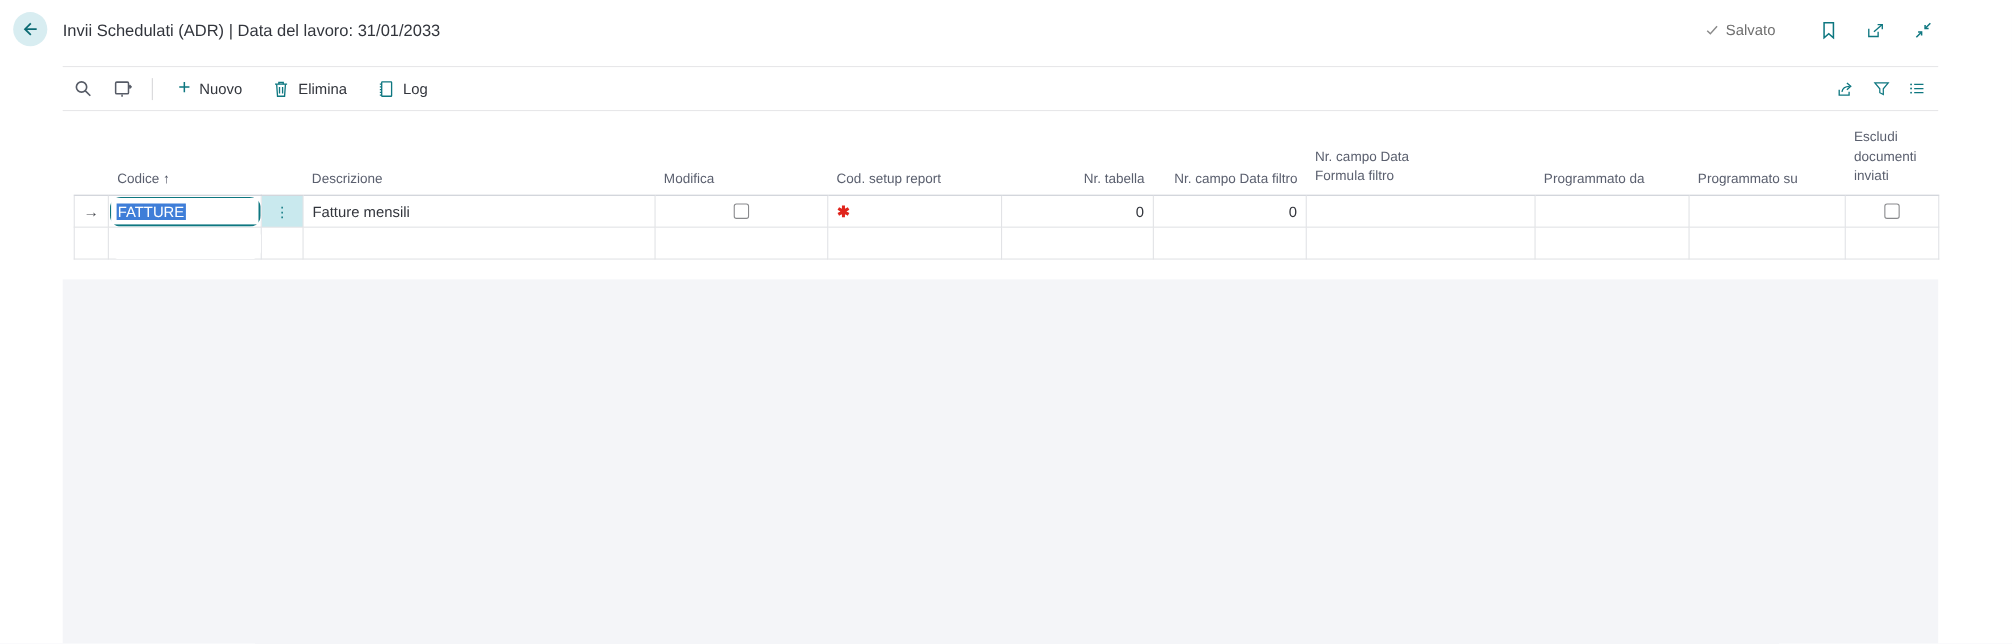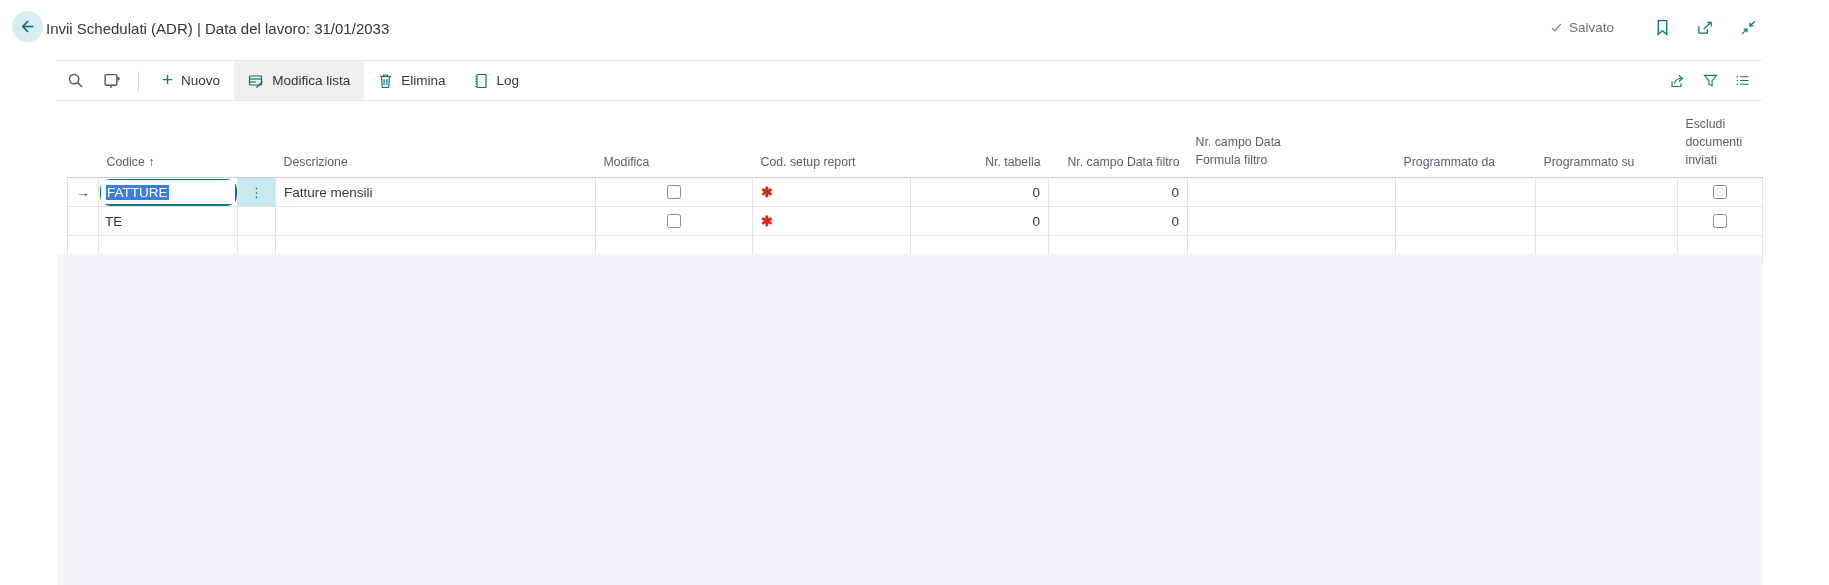--- a/index.html
+++ b/index.html
@@ -10,21 +10,21 @@
   }
   *{box-sizing:border-box;}
   html,body{margin:0;padding:0;}
   body{
     width:1829px;height:585px;position:relative;overflow:hidden;background:#fff;
     font-family:"Liberation Sans", sans-serif;color:var(--text);
   }
   
   .back-btn{position:absolute;left:12px;top:11px;width:31px;height:31px;border-radius:50%;
     background:var(--back-bg);display:flex;align-items:center;justify-content:center;cursor:pointer;}
-  .page-title{position:absolute;left:46px;top:20px;font-size:15px;color:var(--text);white-space:nowrap;}
+  .page-title{position:absolute;left:57px;top:20px;font-size:15px;color:var(--text);white-space:nowrap;}
   .title-right{position:absolute;top:19px;right:72px;display:flex;align-items:center;}
   .saved{display:flex;align-items:center;gap:6px;color:var(--saved);font-size:13.5px;margin-right:40px;}
   .tr-icon{width:17px;height:17px;margin-left:26px;display:flex;align-items:center;justify-content:center;cursor:pointer;}
   svg{display:block;}
   
   .toolbar{position:absolute;left:57px;top:60px;width:1705px;height:41px;
     border-top:1px solid #e7e7e9;border-bottom:1px solid #e7e7e9;
     display:flex;align-items:center;font-size:13.5px;}
   .tb-iconbtn{width:36px;height:100%;display:flex;align-items:center;justify-content:center;cursor:pointer;}
   .tb-sep{width:1px;height:20px;background:#d8d8da;margin:0 9px;}
@@ -118,31 +118,20 @@
       <path d="M7.5 13 V15"></path>
     </svg>
   </div>
   <div class="tb-sep"></div>
 
   <div class="action">
     <span class="plus-glyph">+</span>
     <span>Nuovo</span>
   </div>
 
-  <div class="action active">
-    <span>
-      <svg width="16" height="16" viewBox="0 0 16 16" fill="none" stroke="#0e7780" stroke-width="1.2">
-        <rect x="1.5" y="3" width="12" height="9" rx="0.5"></rect>
-        <path d="M1.5 6 H13.5"></path>
-          <path d="M1.5 9 H8"></path>
-        <path d="M8.5 13.5 L14 8 L15 9 L9.5 14.5 L8 15 Z" fill="#0e7780" stroke="none"></path>
-      </svg>
-    </span>
-    <span>Modifica lista</span>
-  </div>
 
   <div class="action">
     <span>
       <svg width="15" height="16" viewBox="0 0 14 16" fill="none" stroke="#0e7780" stroke-width="1.2">
         <path d="M1.5 3.5 H12.5"></path>
           <path d="M5 3.5 V2 H9 V3.5"></path>
         <path d="M3 3.5 L3.8 14.5 H10.2 L11 3.5"></path>
         <path d="M5.6 6 V12"></path>
           <path d="M8.4 6 V12"></path>
       </svg>
@@ -241,38 +230,20 @@
         <td class="num">0</td>
         <td></td>
         <td></td>
         <td></td>
         <td>
             <div class="checkbox"></div>
           </td>
       </tr>
       <tr>
         <td class="selcol"></td>
-        <td class="codice-main">TE</td>
-        <td class="assist"></td>
-        <td></td>
-        <td>
-            <div class="checkbox"></div>
-          </td>
-        <td><span class="asterisk">✱</span></td>
-        <td class="num">0</td>
-        <td class="num">0</td>
-        <td></td>
-        <td></td>
-        <td></td>
-        <td>
-            <div class="checkbox"></div>
-          </td>
-      </tr>
-      <tr>
-        <td class="selcol"></td>
         <td class="codice-main"></td>
         <td class="assist"></td>
         <td></td>
         <td></td>
         <td></td>
         <td class="num"></td>
         <td class="num"></td>
         <td></td>
         <td></td>
         <td></td>

